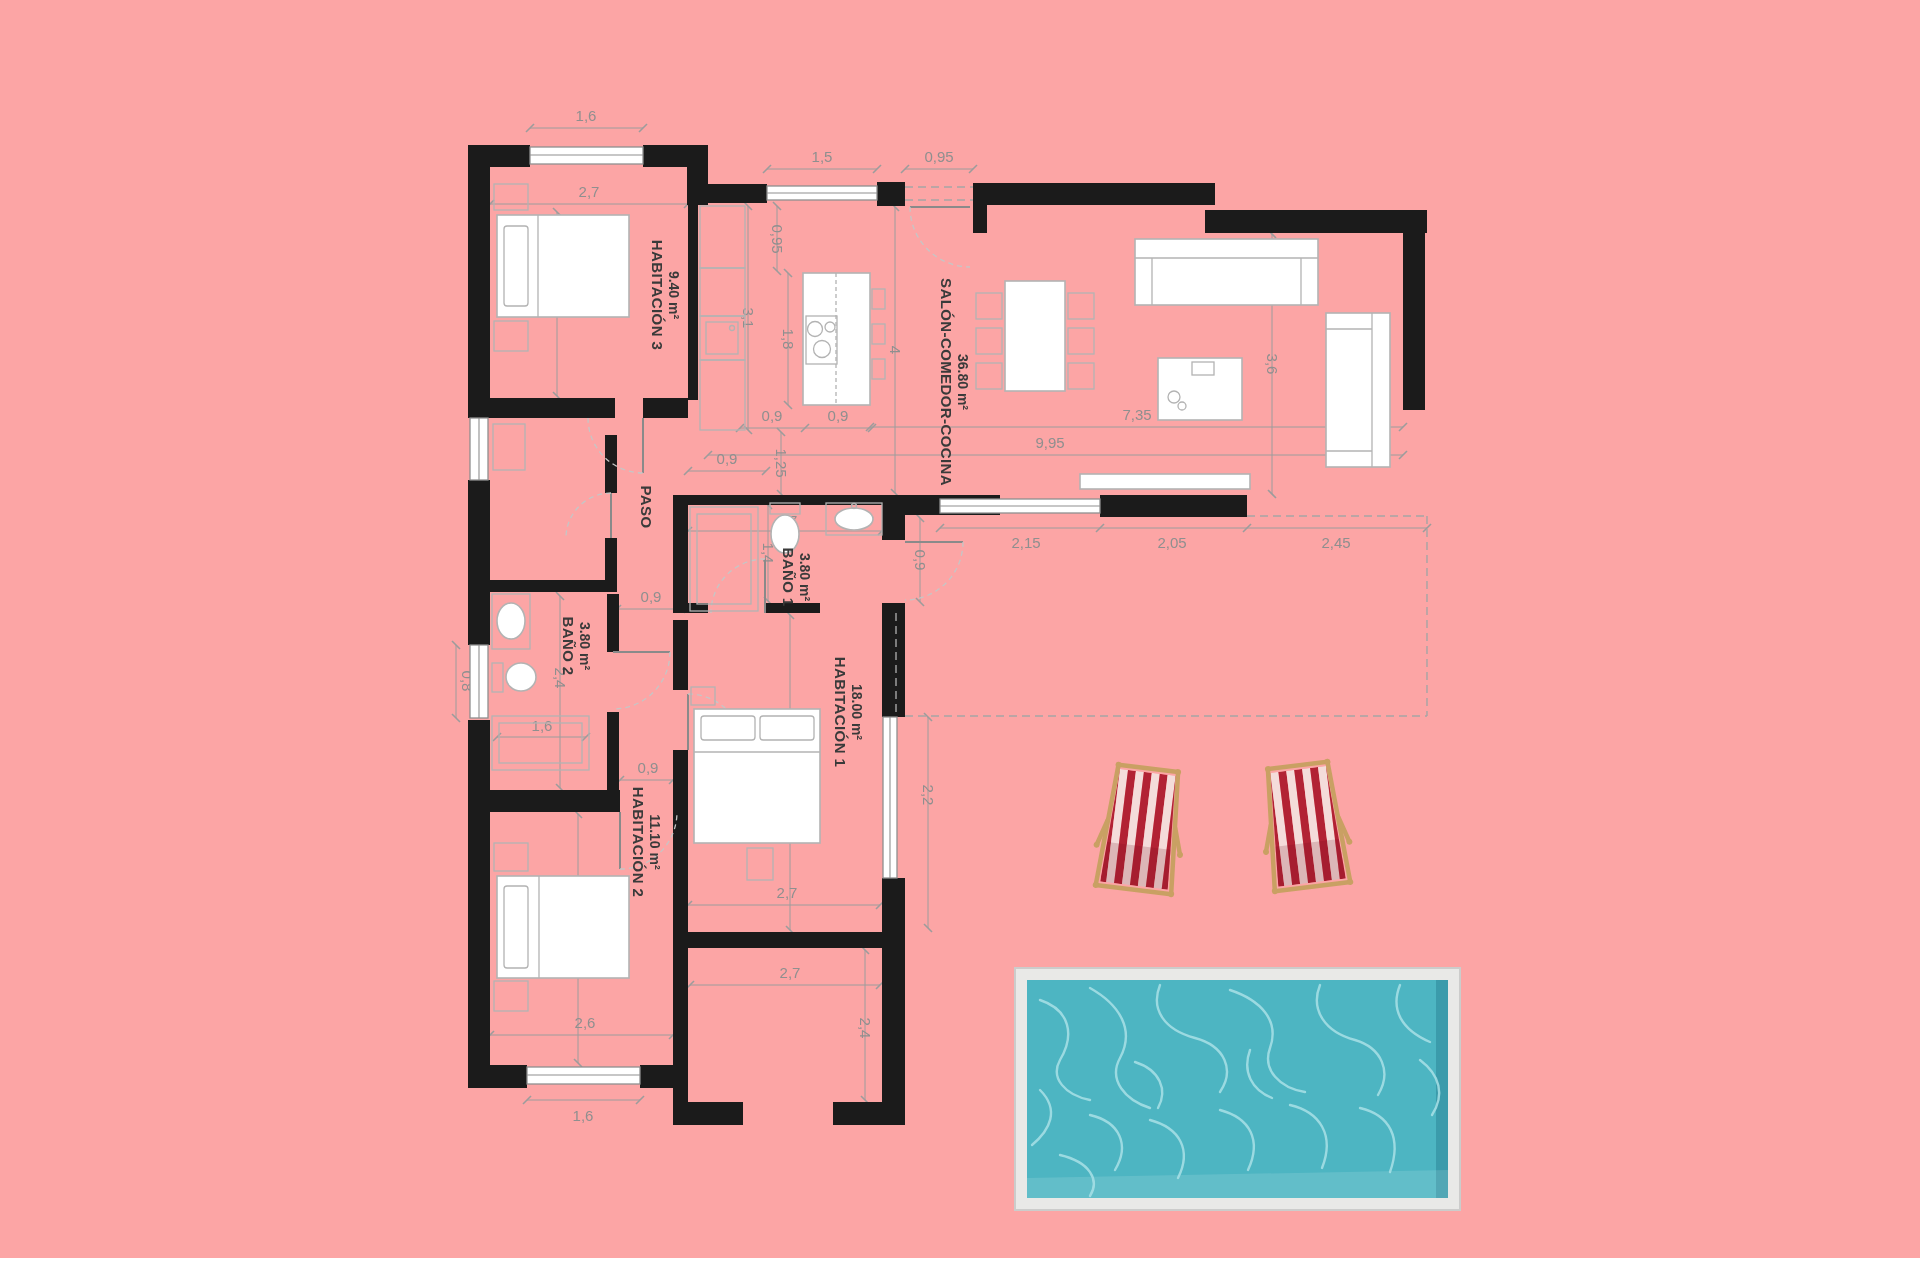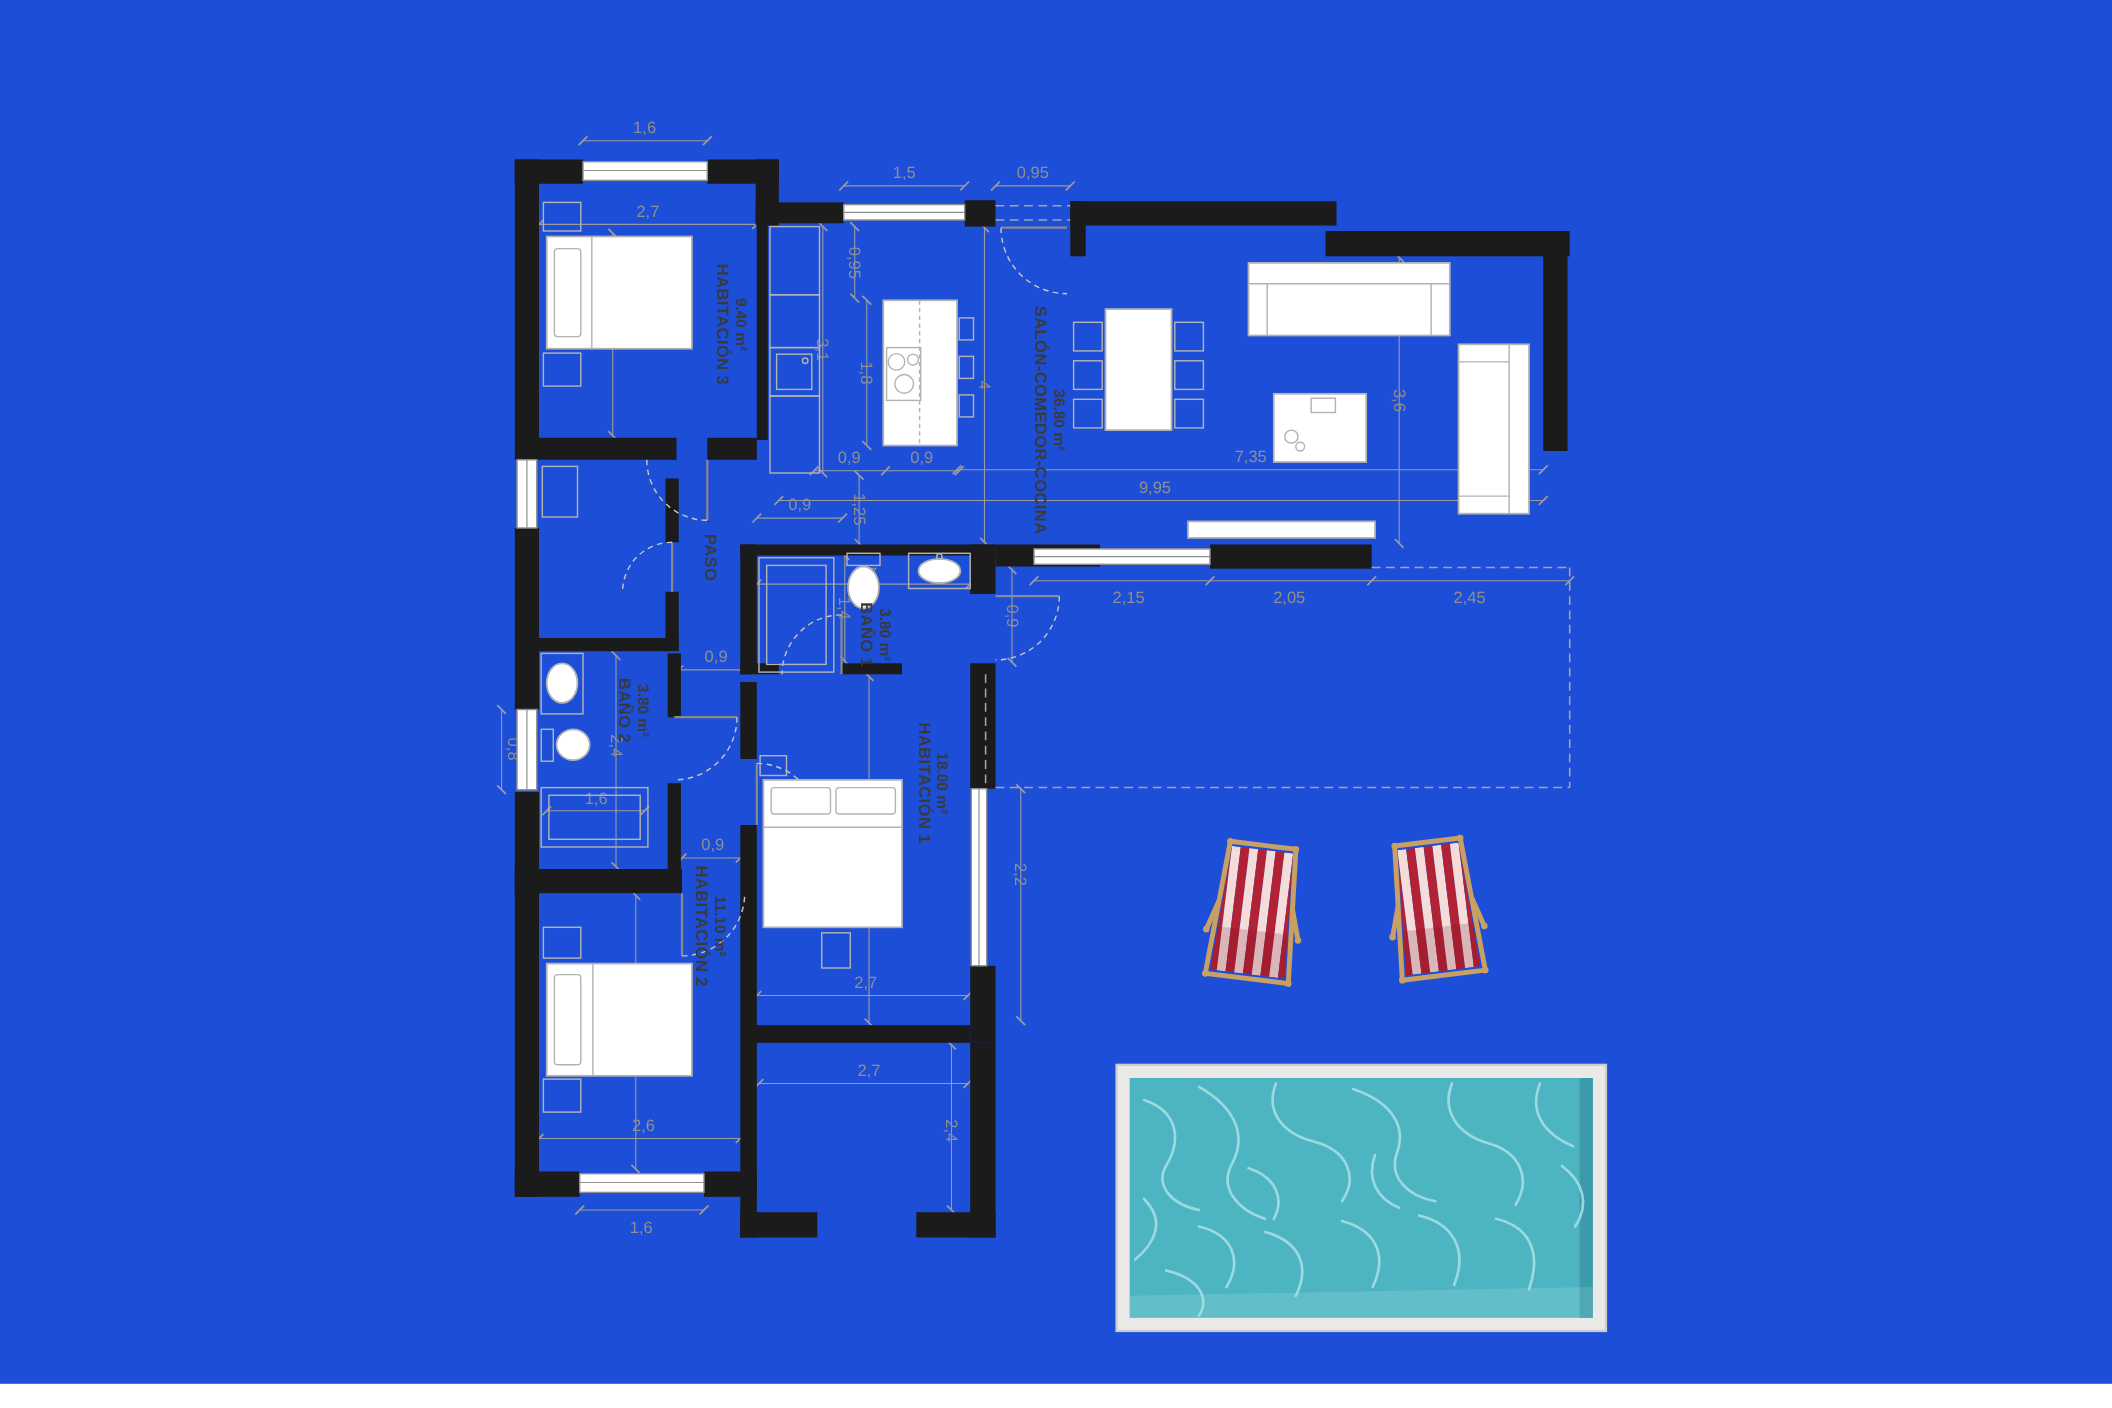--- a/index.html
+++ b/index.html
@@ -1,16 +1,16 @@
 <!DOCTYPE html>
 <html style="--wall: #1b1b1b; --dim: #8f8f8f; --dim-line: #9c9c9c; --label: #3a3a3a; --furniture: #b3b3b3; --pool-water: #4db5c2; --pool-water-deep: #3a98a8; --pool-water-light: #a9e1e6; --pool-frame: #e9e9e7; --pool-frame-border: #cccccb; --chair-stripe: #b22234; --chair-stripe-light: #f4dcda; --chair-frame: #c9a063;"><head>
 <meta charset="utf-8">
 <style>
   html,body{margin:0;padding:0;background:#fff;width:1920px;height:1280px;overflow:hidden;}
-  .canvas{position:relative;width:1920px;height:1258px;background:#1d4ed8;font-family:"Liberation Sans",sans-serif;}
+  .canvas{position:relative;width:1920px;height:1258px;background:#fca5a5;font-family:"Liberation Sans",sans-serif;}
   svg{display:block}
   .wall{fill:var(--wall,#1b1b1b);}
   .dimline{stroke:var(--dim-line,#9c9c9c);stroke-width:1;fill:none;}
   .dimtext{font-family:"Liberation Sans",sans-serif;font-size:15px;fill:var(--dim,#8f8f8f);}
   .roomlabel{font-family:"Liberation Sans",sans-serif;font-size:15px;font-weight:bold;fill:var(--label,#3a3a3a);letter-spacing:.4px;}
   .arealabel{font-family:"Liberation Sans",sans-serif;font-size:14px;font-weight:bold;fill:var(--label,#3a3a3a);}
   .furn{fill:#ffffff;stroke:var(--furniture,#b3b3b3);stroke-width:1.6;}
   .furn2{fill:none;stroke:var(--furniture,#b3b3b3);stroke-width:1.3;}
   .winf{fill:#ffffff;stroke:#8f8f8f;stroke-width:1.3;}
   .winl{stroke:#8f8f8f;stroke-width:1.1;}

